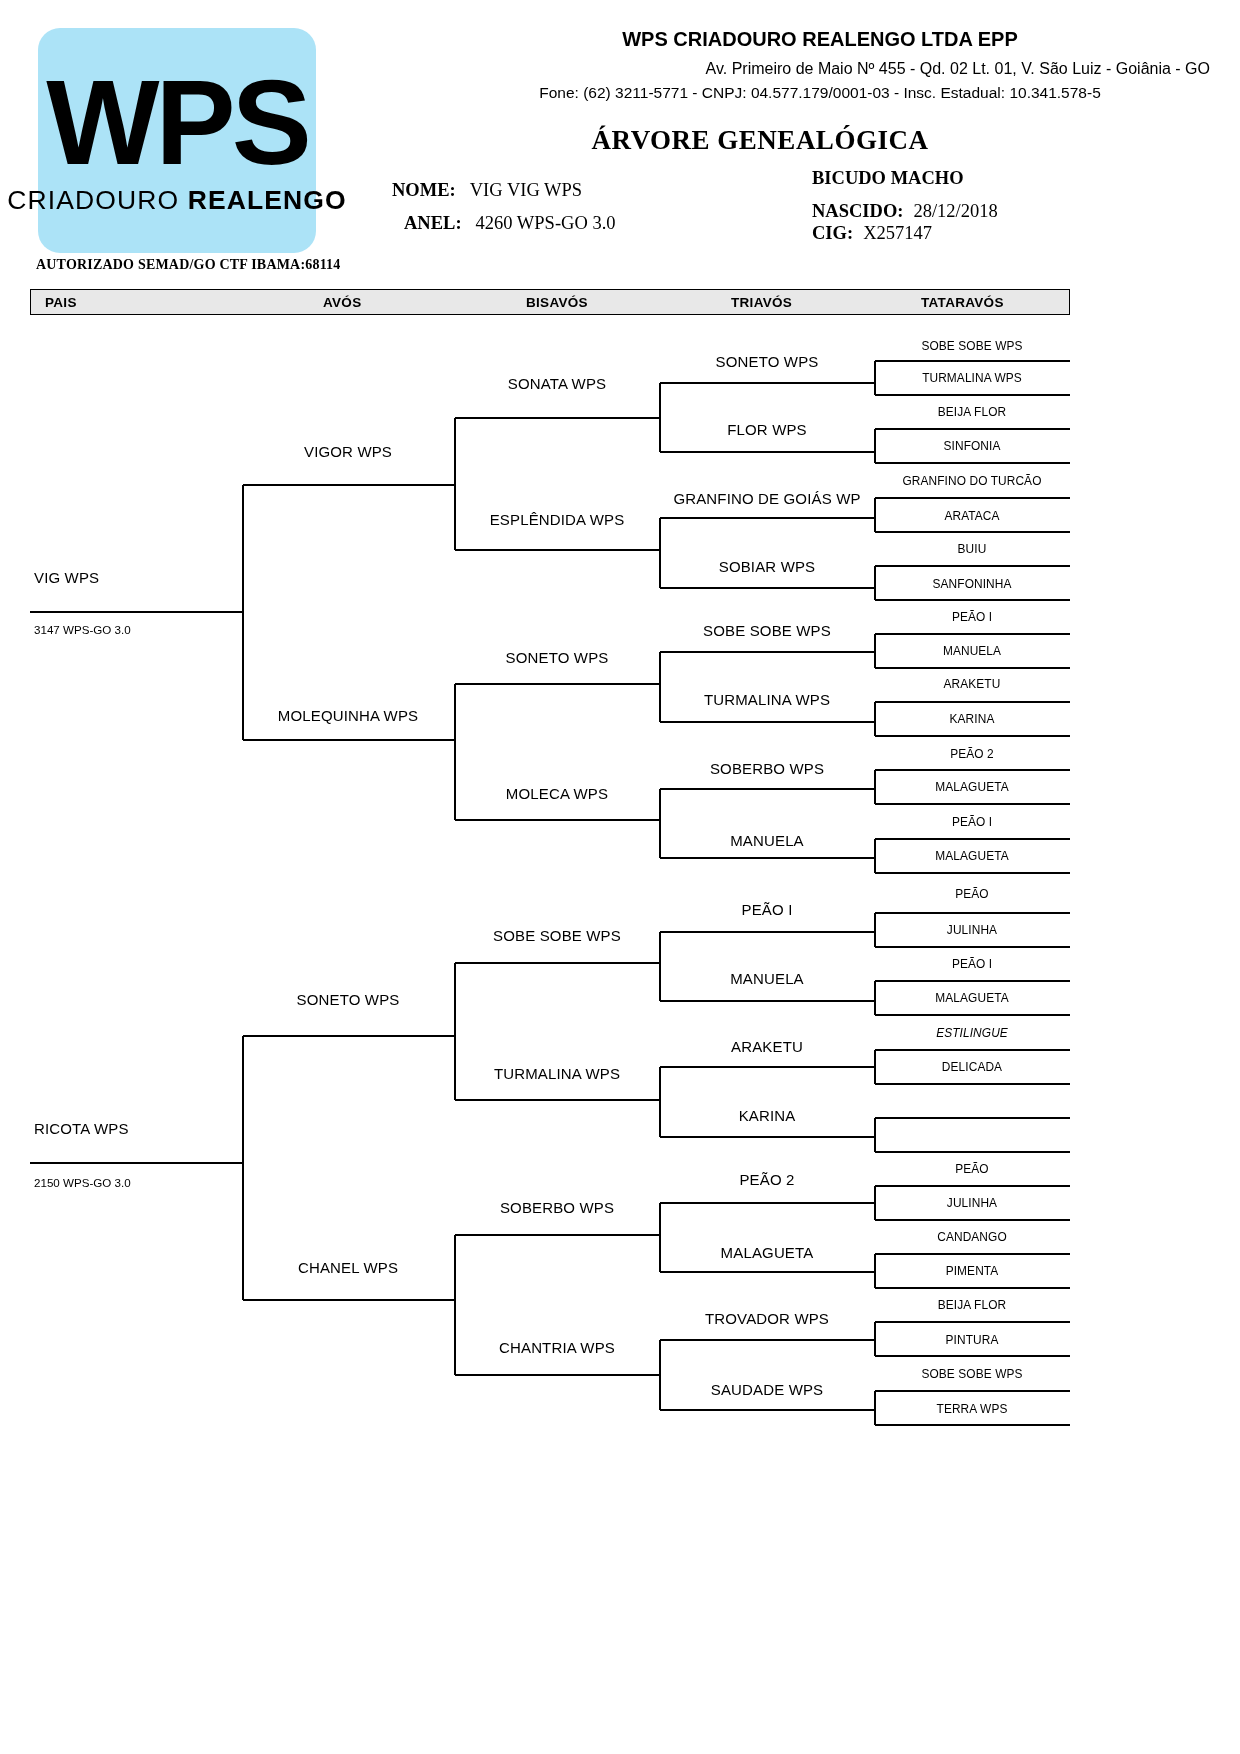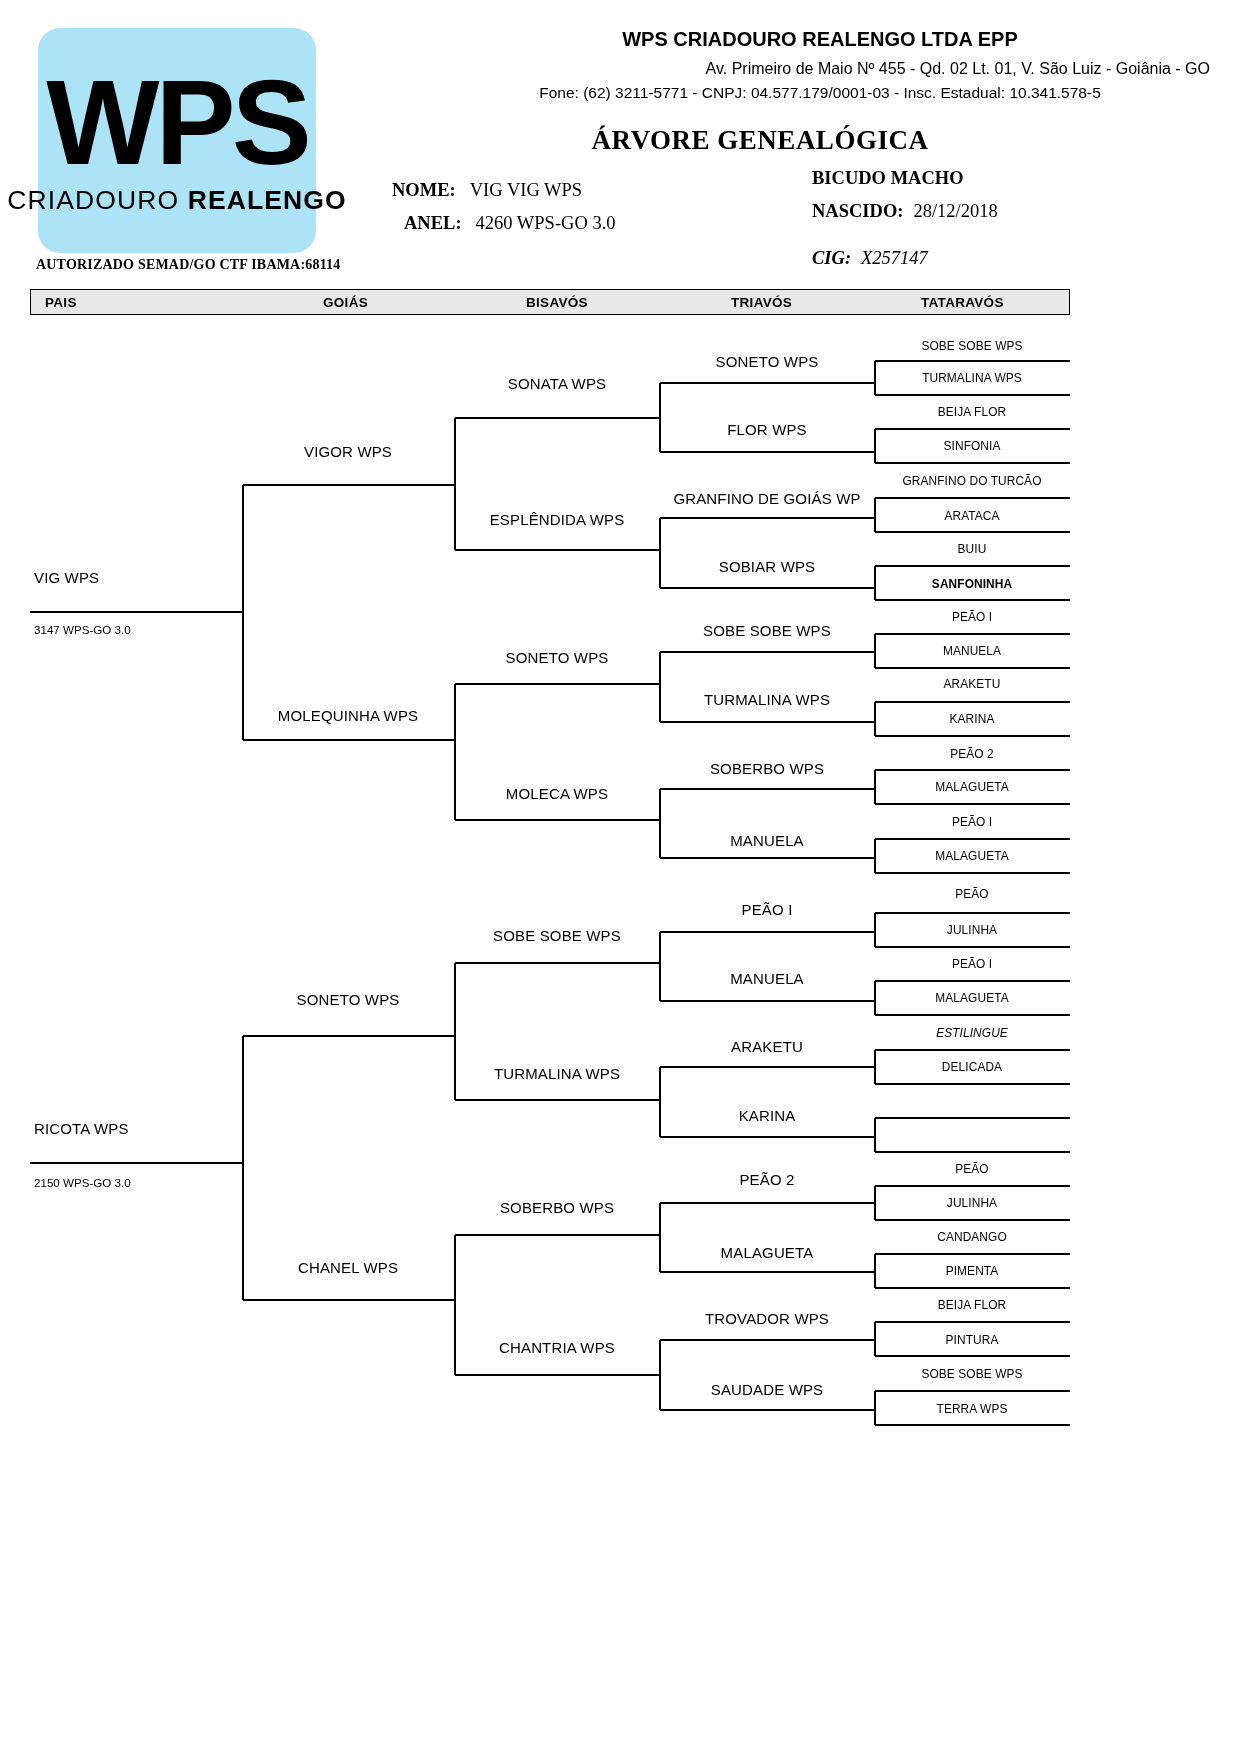--- a/index.html
+++ b/index.html
@@ -94,21 +94,21 @@
     font-size: 18.5px;
     white-space: nowrap;
   }
   .field .lbl { font-weight: bold; }
   .field .val { font-weight: normal; }
 
   .fld-nome  { left: 392px; top: 180px; }
   .fld-anel  { left: 404px; top: 213px; }
   .fld-sexo  { left: 812px; top: 168px; font-weight: bold; }
   .fld-nasc  { left: 812px; top: 201px; }
-  .fld-cig   { left: 812px; top: 248px; font-style: italic; }
+  .fld-cig   { left: 812px; top: 223px; }
   .fld-nome .val, .fld-anel .val { margin-left: 14px; }
   .fld-nasc .val { margin-left: 10px; }
   .fld-cig .val { margin-left: 10px; }
 
   .authorized {
     position: absolute;
     left: 36px;
     top: 257px;
     font-family: "Liberation Serif", serif;
     font-weight: bold;
@@ -213,21 +213,21 @@
     <span class="lbl">NASCIDO:</span><span class="val">28/12/2018</span>
   </div>
   <div class="field fld-cig">
     <span class="lbl">CIG:</span><span class="val">X257147</span>
   </div>
 
   <div class="authorized">AUTORIZADO SEMAD/GO CTF IBAMA:68114</div>
 
   <div class="colbar">
     <span class="ch0">PAIS</span>
-    <span class="ch1">GOIÁS</span>
+    <span class="ch1">AVÓS</span>
     <span class="ch2">BISAVÓS</span>
     <span class="ch3">TRIAVÓS</span>
     <span class="ch4">TATARAVÓS</span>
   </div>
 
   <div class="tree">
     <svg class="lines" viewBox="0 0 1240 1754" xmlns="http://www.w3.org/2000/svg">
       <g stroke="#000000" stroke-width="1.9" fill="none" shape-rendering="crispEdges">
 
         <line x1="30" y1="612" x2="243" y2="612"></line>
@@ -391,21 +391,21 @@
     <div class="lbl-node" style="left:767px; top:1318px;">TROVADOR WPS</div>
     <div class="lbl-node" style="left:767px; top:1389px;">SAUDADE WPS</div>
 
     <div class="lbl-tat" style="left:972px; top:346px;">SOBE SOBE WPS</div>
     <div class="lbl-tat" style="left:972px; top:378px;">TURMALINA WPS</div>
     <div class="lbl-tat" style="left:972px; top:412px;">BEIJA FLOR</div>
     <div class="lbl-tat" style="left:972px; top:446px;">SINFONIA</div>
     <div class="lbl-tat" style="left:972px; top:481px;">GRANFINO DO TURCÃO</div>
     <div class="lbl-tat" style="left:972px; top:516px;">ARATACA</div>
     <div class="lbl-tat" style="left:972px; top:549px;">BUIU</div>
-    <div class="lbl-tat" style="left:972px; top:584px;font-weight:bold;">SANFONINHA</div>
+    <div class="lbl-tat" style="left:972px; top:584px;">SANFONINHA</div>
     <div class="lbl-tat" style="left:972px; top:617px;">PEÃO I</div>
     <div class="lbl-tat" style="left:972px; top:651px;">MANUELA</div>
     <div class="lbl-tat" style="left:972px; top:684px;">ARAKETU</div>
     <div class="lbl-tat" style="left:972px; top:719px;">KARINA</div>
     <div class="lbl-tat" style="left:972px; top:754px;">PEÃO 2</div>
     <div class="lbl-tat" style="left:972px; top:787px;">MALAGUETA</div>
     <div class="lbl-tat" style="left:972px; top:822px;">PEÃO I</div>
     <div class="lbl-tat" style="left:972px; top:856px;">MALAGUETA</div>
     <div class="lbl-tat" style="left:972px; top:894px;">PEÃO</div>
     <div class="lbl-tat" style="left:972px; top:930px;">JULINHA</div>

